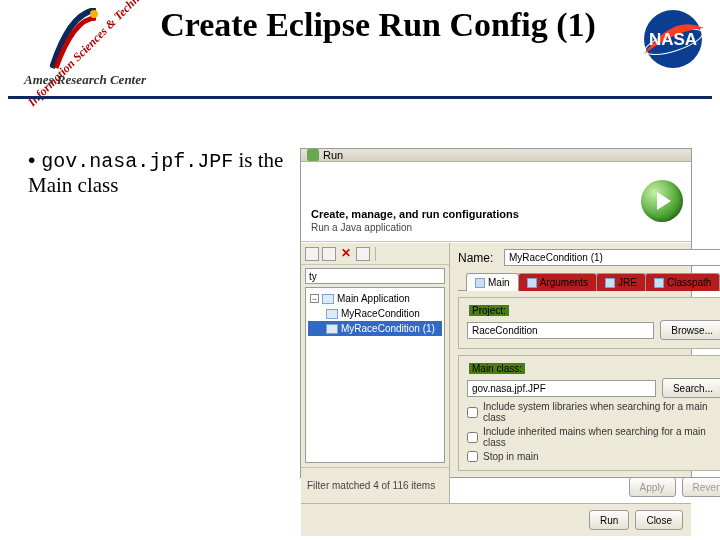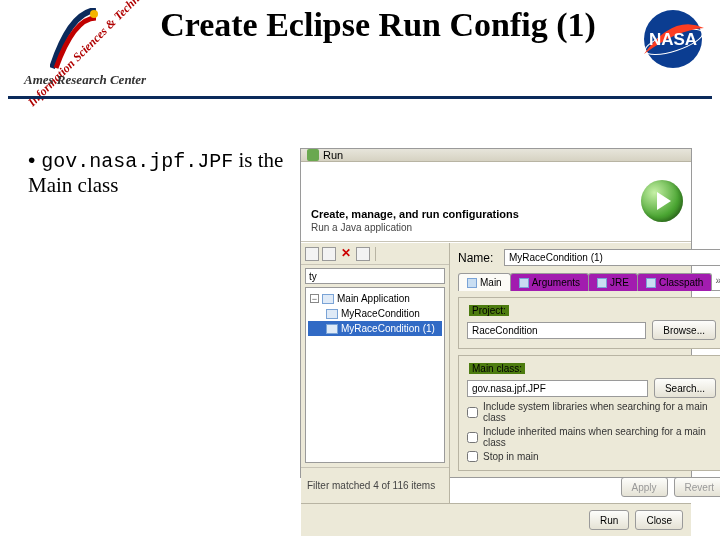--- a/index.html
+++ b/index.html
@@ -179,29 +179,29 @@
     background:#fff;border:1px solid #9a9a9a;
     font-size:10px; padding:1px 4px;
   }
   .tabs {
     display:flex; gap:0;
     border-bottom:1px solid #9a9a9a;
     font-size:10px;
   }
   .tab {
     padding:3px 8px;
-    background:#a21caf;
+    background:#b91c1c;
     border:1px solid #9a9a9a;
     border-bottom:none;
     border-radius:3px 3px 0 0;
     display:flex;align-items:center;gap:3px;
     margin-right:-1px;
     position:relative; top:1px;
   }
-  .tab.active { background:#fcfbf7; z-index:2; }
+  .tab.active { background:#fcfbf7; z-index:2;margin-left:8px; }
   .tab .ti { width:10px;height:10px; background:#c9def2;border:1px solid #7aa3d6;}
   .tabmore { padding:3px 4px; font-size:10px; color:#555;}
   .group {
     border:1px solid #b8b4a3;
     padding:6px 8px 8px 8px;
     background:#ece9d8;
   }
   .group-title {
     font-size:10px; margin:-12px 0 4px 2px;
     background:#4d7c0f; display:inline-block; padding:0 3px;

